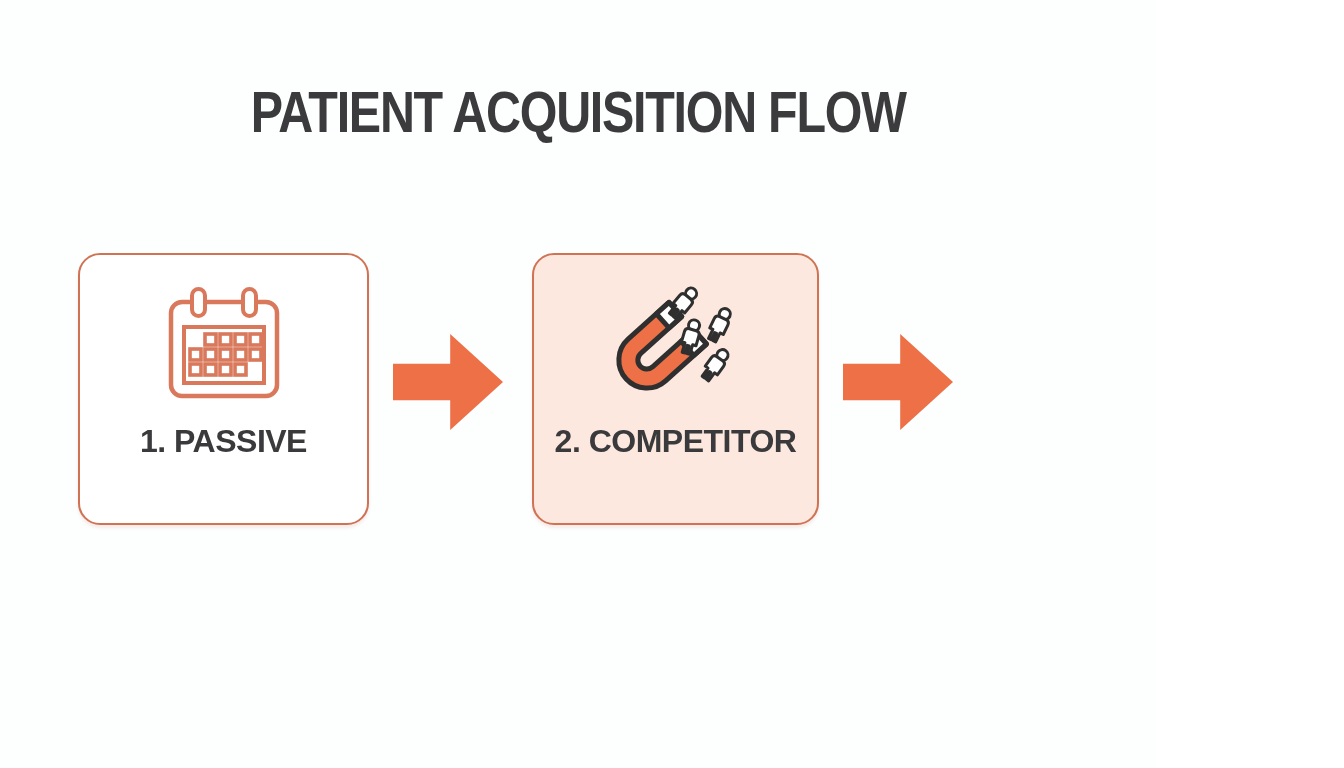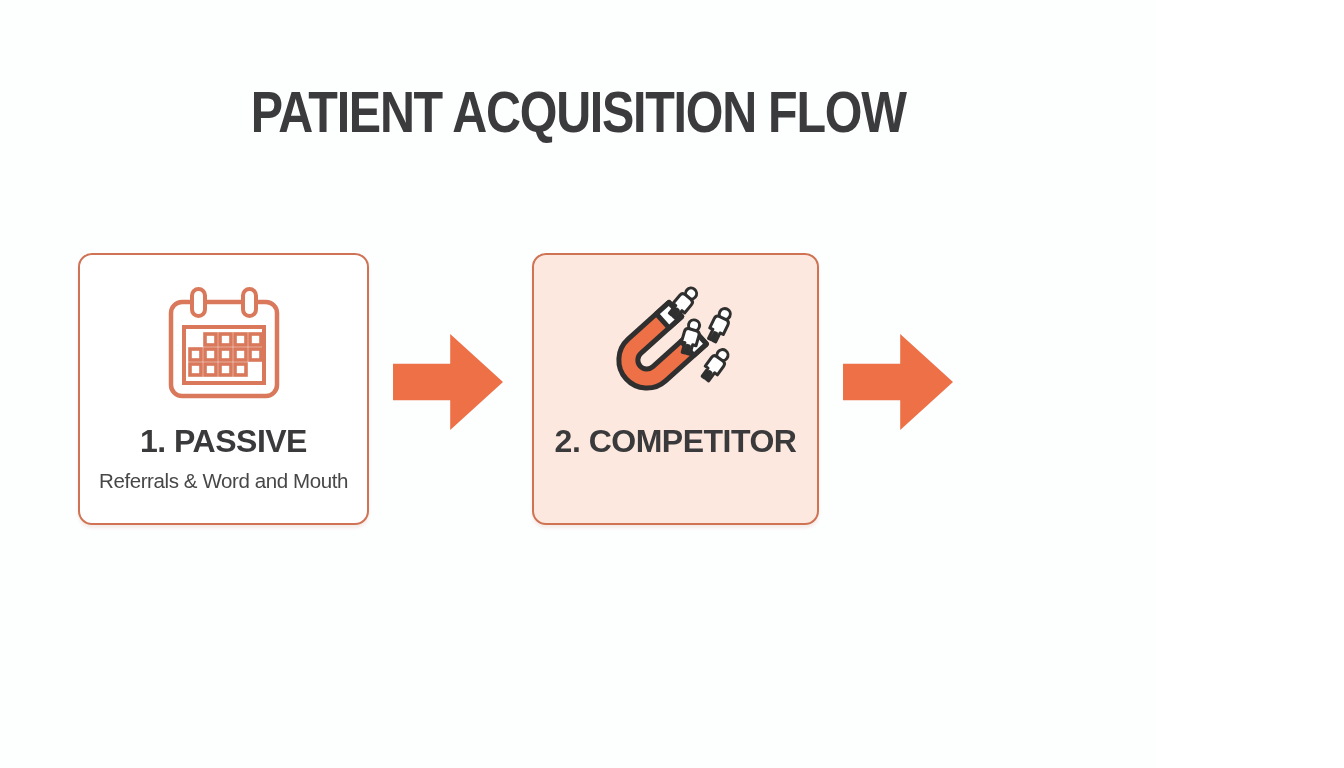--- a/index.html
+++ b/index.html
@@ -10,21 +10,21 @@
   }
   .title {
     position:absolute; top:84px; left:0; width:100%;
     text-align:center; font-size:57px; font-weight:bold;
     color:#3b3b3d; line-height:1; letter-spacing:-1.5px;
   }
   .title-inner { display:inline-block; transform:scaleX(0.85); transform-origin:center; }
 
   .card {
     position:absolute; top:253px; height:272px; box-sizing:border-box;
-    border:2.5px solid #cf7354; border-radius:14px; background:#ffffff;
+    border:2.5px solid #cf7354; border-radius:22px; background:#ffffff;
     display:flex; flex-direction:column; align-items:center;
     box-shadow:0 3px 3px rgba(190,110,80,0.12);
   }
   .card.highlight { background:#fce8de;text-align:right; }
   .card-passive   { left:78px;  width:291px; }
   .card-competitor{ left:532px; width:287px; }
   .card-growth    { left:982px; width:289px; }
 
   .icon-wrap {
     height:152px; margin-top:14px;
@@ -75,21 +75,20 @@
         <rect x="72" y="63" width="11" height="11" stroke="#d9785a" stroke-width="3.6"></rect>
         <rect x="87" y="63" width="11" height="11" stroke="#d9785a" stroke-width="3.6"></rect>
 
         <rect x="27" y="78" width="11" height="11" stroke="#d9785a" stroke-width="3.6"></rect>
         <rect x="42" y="78" width="11" height="11" stroke="#d9785a" stroke-width="3.6"></rect>
         <rect x="57" y="78" width="11" height="11" stroke="#d9785a" stroke-width="3.6"></rect>
         <rect x="72" y="78" width="11" height="11" stroke="#d9785a" stroke-width="3.6"></rect>
       </svg>
     </div>
     <div class="heading">1. PASSIVE</div>
-    <div class="subtitle">Referrals &amp; Word and Mouth</div>
   </div>
 
   <div class="arrow arrow-1"></div>
 
   <div class="card card-competitor highlight">
     <div class="icon-wrap">
       <svg width="140" height="138" viewBox="0 0 140 138" fill="none">
 
         <g transform="translate(52,74) rotate(48)">
           <path d="M-28,-40 L-28,15 A28,28 0 0 0 28,15 L28,-40 L9,-40 L9,15 A9,9 0 0 1 -9,15 L-9,-40 Z" fill="#ed7047" stroke="#2f2f2f" stroke-width="5" stroke-linejoin="round"></path>

